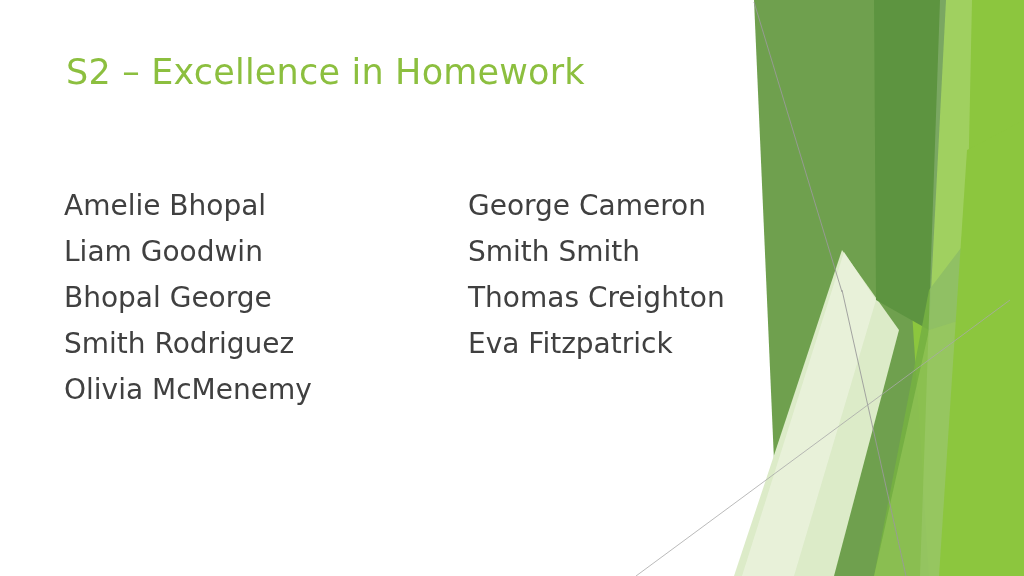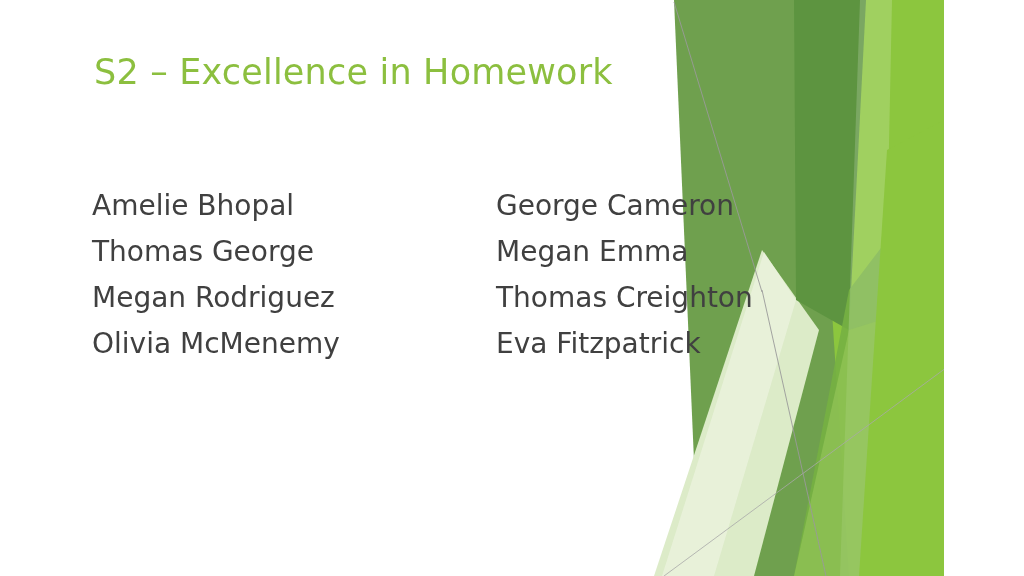--- a/index.html
+++ b/index.html
@@ -6,25 +6,24 @@
   html, body {
     margin: 0;
     padding: 0;
     background: #ffffff;
   }
   body {
     font-family: "DejaVu Sans", sans-serif;
   }
   .slide {
     position: relative;
-    width: 916px;
+    width: 1024px;
     height: 576px;
     background: #ffffff;
     overflow: hidden;
-    margin-left: 28px;
   }
 
   
   .decor {
     position: absolute;
     top: 0;
     right: 0;
     width: 300px;
     height: 576px;
     pointer-events: none;
@@ -110,27 +109,28 @@
   <svg style="position:absolute;left:0;top:0;width:1024px;height:576px;pointer-events:none;" viewBox="0 0 1024 576" preserveAspectRatio="none">
     <line x1="636" y1="576" x2="1010" y2="300" stroke="#A8A8A8" stroke-width="0.8"></line>
   </svg>
 
   <div class="title">S2 – Excellence in Homework</div>
 
   <div class="columns">
 
     <div class="col col-left">
       <div class="name">Amelie Bhopal</div>
-      <div class="name">Thomas George</div>
-      <div class="name">Megan Rodriguez</div>
+      <div class="name">Liam Goodwin</div>
+      <div class="name">Bhopal George</div>
+      <div class="name">Smith Rodriguez</div>
       <div class="name">Olivia McMenemy</div>
     </div>
 
     <div class="col col-right">
       <div class="name">George Cameron</div>
-      <div class="name">Megan Emma</div>
+      <div class="name">Smith Smith</div>
       <div class="name">Thomas Creighton</div>
       <div class="name">Eva Fitzpatrick</div>
     </div>
 
   </div>
 
 </div>
 
 </body></html>

